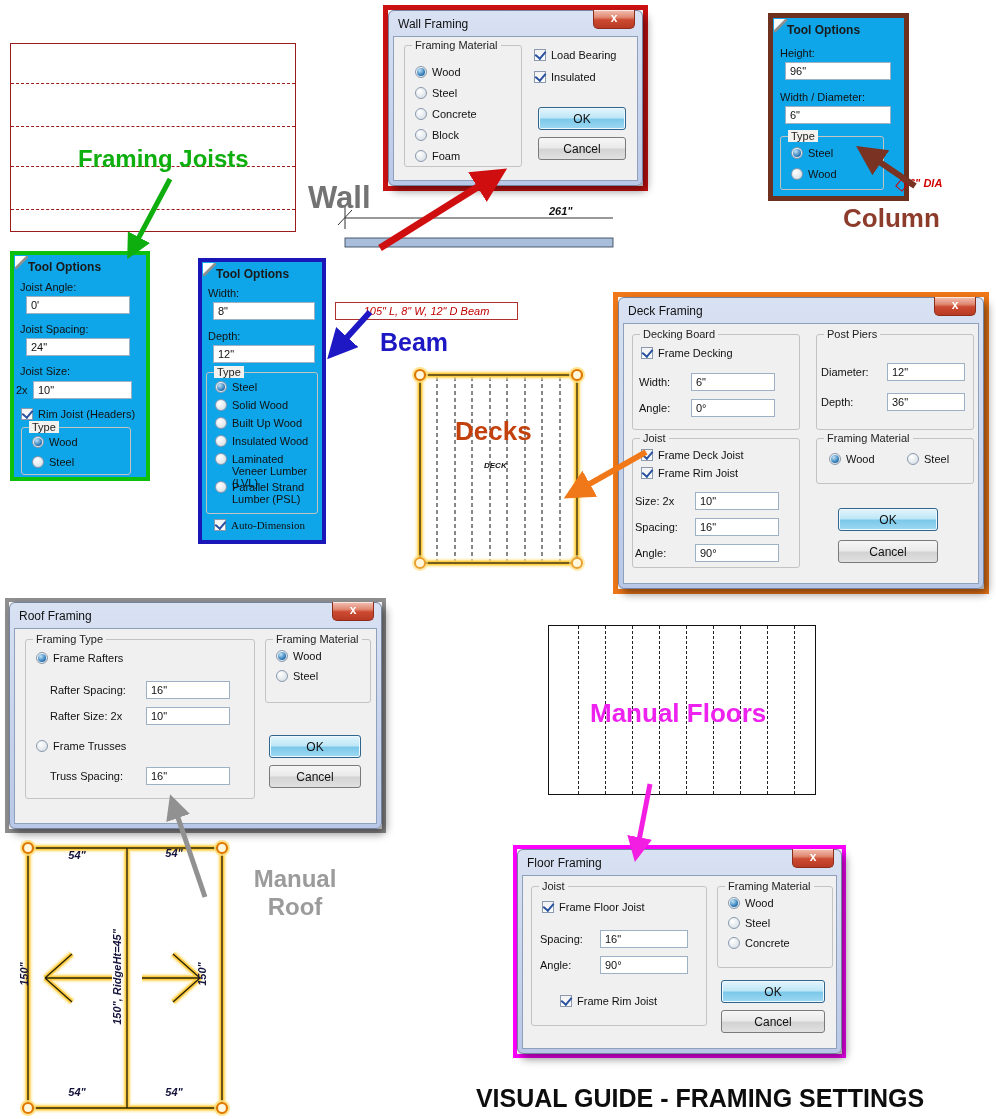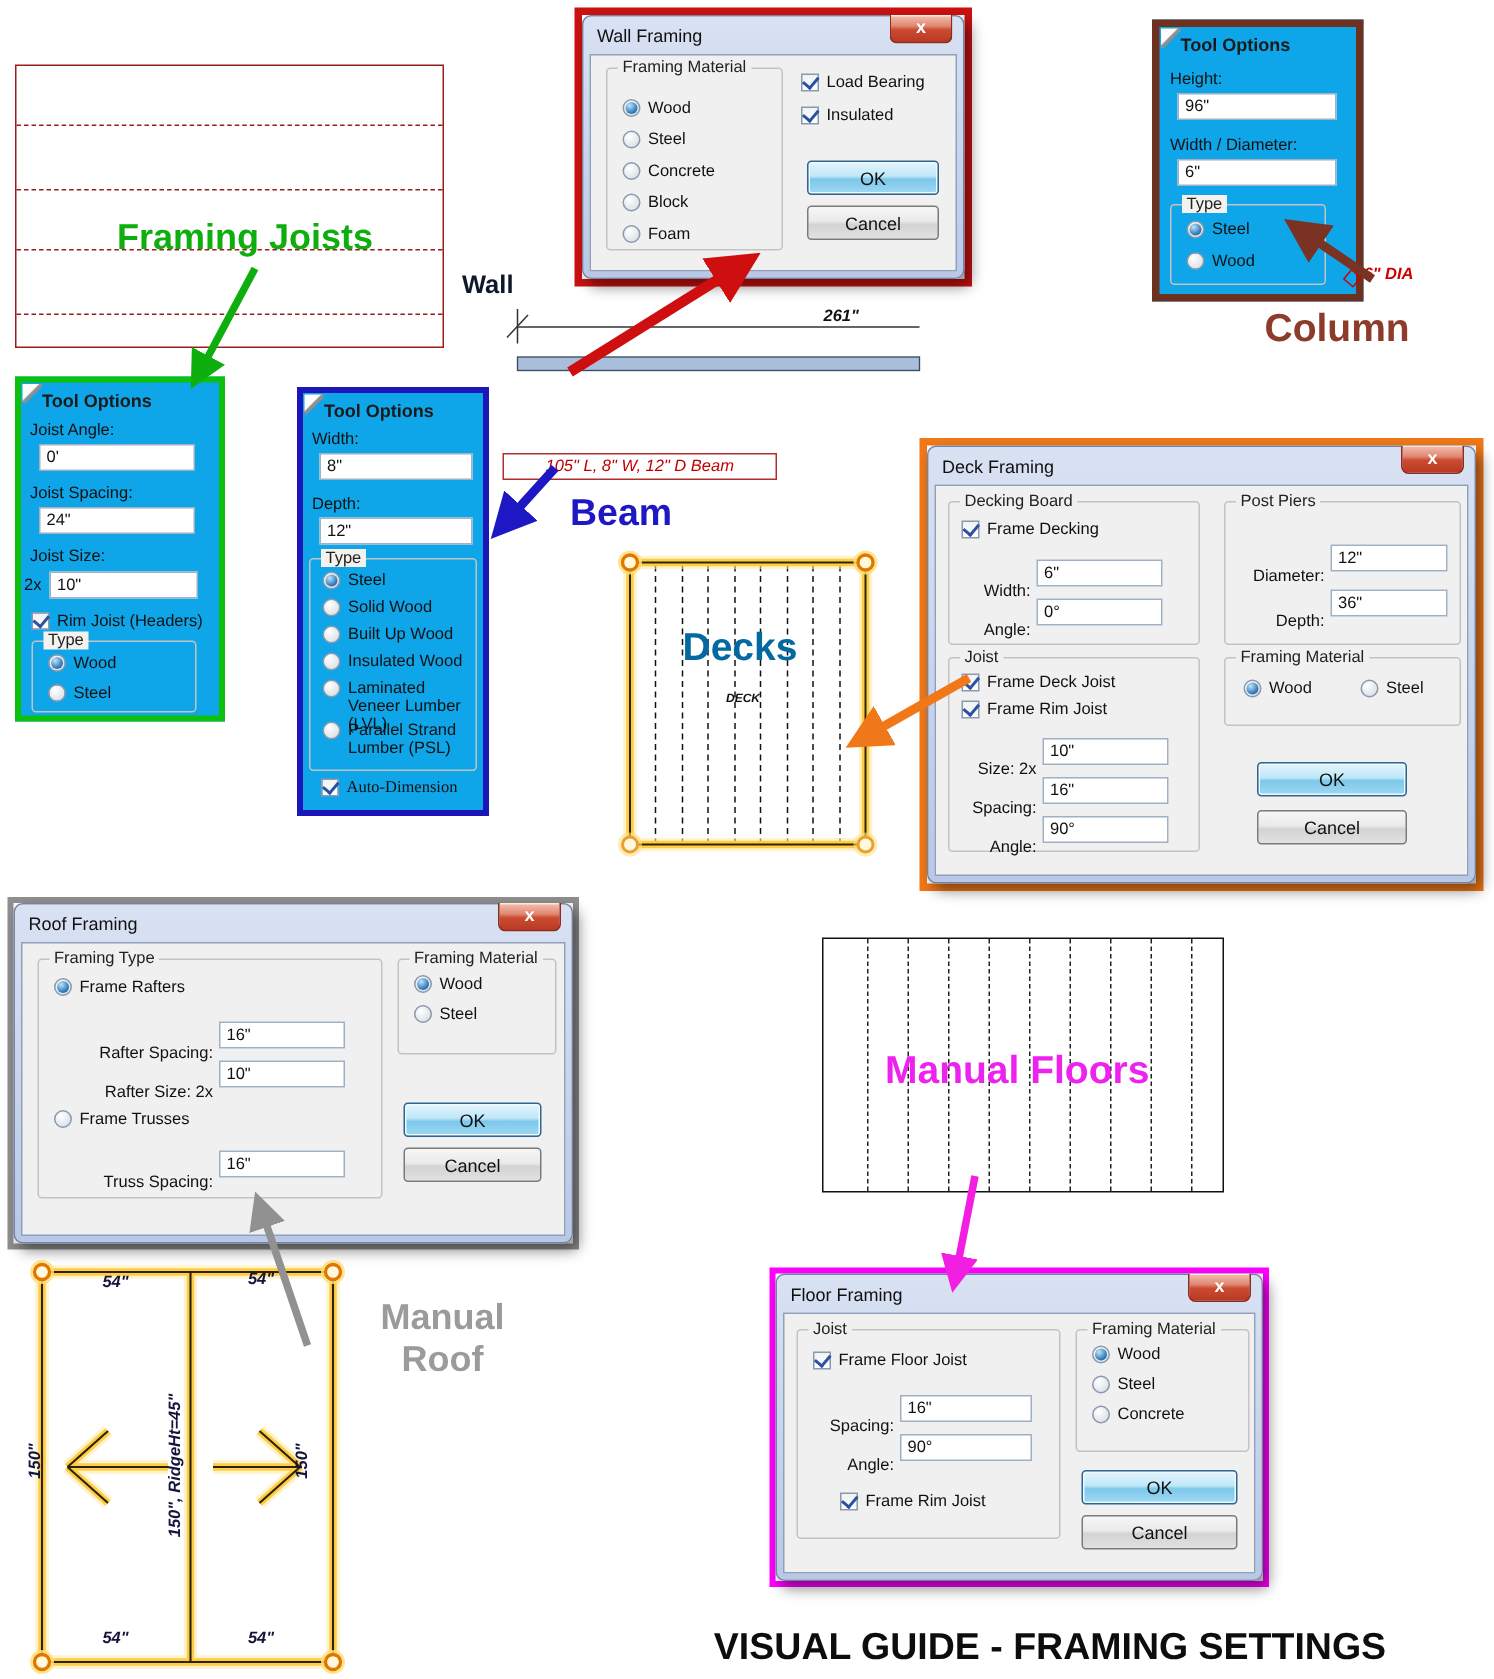--- a/index.html
+++ b/index.html
@@ -14,21 +14,21 @@
        border-radius:0 0 5px 5px;background:linear-gradient(#f3c1b3,#e08973 40%,#cc4a31 55%,#b83a24);
        color:#fff;font-weight:bold;font-size:12px;line-height:17px;text-align:center;
        box-shadow:inset 0 1px 0 rgba(255,255,255,.6);box-sizing:border-box;}
   .dbody{flex:1;margin:0 4px 4px;background:#f0f0f0;border:1px solid #8fa0bc;position:relative;}
 
   
   .grp{position:absolute;border:1px solid #c3c3c3;border-radius:3px;box-sizing:border-box;}
   .glabel{position:absolute;top:-7px;left:7px;background:#f0f0f0;padding:0 3px;font-size:11px;color:#222;white-space:nowrap;}
   .tool .glabel{background:#f4f2ee;}
   .lbl{position:absolute;font-size:11px;color:#111;white-space:nowrap;}
-  .lbl.r{text-align:right;margin-top:12px;}
+  .lbl.r{}
   .field{position:absolute;height:18px;background:#fff;border:1px solid #9eb0c4;font-size:11px;color:#111;
        display:flex;align-items:center;padding:0 4px;box-sizing:border-box;}
   .opt{position:absolute;display:flex;align-items:center;gap:5px;font-size:11px;color:#111;white-space:nowrap;}
   .opt.two{white-space:normal;align-items:flex-start;line-height:1.1;}
   .opt.two span:last-child{width:86px;}
   .radio{width:12px;height:12px;border-radius:50%;border:1px solid #8a99ad;flex:0 0 auto;position:relative;
        background:radial-gradient(circle at 35% 30%,#fff,#dfe5ea 70%,#c4ced8);box-sizing:border-box;}
   .radio.sel::after{content:"";position:absolute;inset:1px;border-radius:50%;
        background:radial-gradient(circle at 35% 30%,#bfe4f8,#2f7ab8 65%,#1c5a90);}
   .check{width:12px;height:12px;border:1px solid #8a99ad;background:linear-gradient(#f2f2f2,#fff);flex:0 0 auto;position:relative;box-sizing:border-box;}
@@ -104,21 +104,21 @@
           </div>
         <div class="opt" style="left:140px;top:34px;">
             <span class="check on"></span>
             <span>Insulated</span>
           </div>
         <div class="btn btn-ok" style="left:144px;top:70px;width:88px;">OK</div>
         <div class="btn btn-cancel" style="left:144px;top:100px;width:88px;">Cancel</div>
       </div>
     </div>
   </div>
-  <div class="cap" style="left:308px;top:180px;font-size:17px;color:#0f172a;">Wall</div>
+  <div class="cap" style="left:308px;top:180px;font-size:31px;color:#737373;">Wall</div>
 
   <svg class="drw" style="left:333px;top:198px;" width="300" height="58" viewBox="0 0 300 58">
     <line x1="12" y1="8" x2="12" y2="31" stroke="#333" stroke-width="1"></line>
     <line x1="5" y1="27" x2="19" y2="12" stroke="#333" stroke-width="1"></line>
     <line x1="12" y1="20" x2="280" y2="20" stroke="#333" stroke-width="1"></line>
     <rect x="12" y="40" width="268" height="9" fill="#a9bedb" stroke="#3c4c60" stroke-width="0.9"></rect>
   </svg>
   <div class="dlab" style="left:545px;top:205px;background:#fff;padding:0 4px;color:#111;">261"</div>
 
   <div class="tool" style="left:768px;top:13px;width:141px;height:188px;border:5px solid #6e3120;">
@@ -237,21 +237,21 @@
       <circle cx="10" cy="10" r="8" fill="#ffdf7e" opacity="0.85"></circle>
         <circle cx="10" cy="10" r="5" fill="#fff8dc" stroke="#e07800" stroke-width="2.2"></circle>
       <circle cx="167" cy="10" r="8" fill="#ffdf7e" opacity="0.85"></circle>
         <circle cx="167" cy="10" r="5" fill="#fff8dc" stroke="#e07800" stroke-width="2.2"></circle>
       <circle cx="10" cy="198" r="8" fill="#ffdf7e" opacity="0.6"></circle>
         <circle cx="10" cy="198" r="5" fill="#fff8dc" stroke="#e8a030" stroke-width="2"></circle>
       <circle cx="167" cy="198" r="8" fill="#ffdf7e" opacity="0.6"></circle>
         <circle cx="167" cy="198" r="5" fill="#fff8dc" stroke="#e8a030" stroke-width="2"></circle>
     </g>
   </svg>
-  <div class="cap" style="left:455px;top:416px;font-size:26px;color:#0369a1;">Decks</div>
+  <div class="cap" style="left:455px;top:416px;font-size:26px;color:#c2410c;">Decks</div>
   <div style="position:absolute;left:484px;top:461px;font-size:8px;font-weight:bold;font-style:italic;color:#111;z-index:6;">DECK</div>
 
   <div class="winbox" style="left:613px;top:292px;width:376px;height:302px;border:5px solid #f07818;">
     <div class="win">
       <div class="titlebar">
         <span>Deck Framing</span>
         <div class="closebtn">x</div>
       </div>
       <div class="dbody">
         <div class="grp" style="left:8px;top:10px;width:168px;height:96px;">

